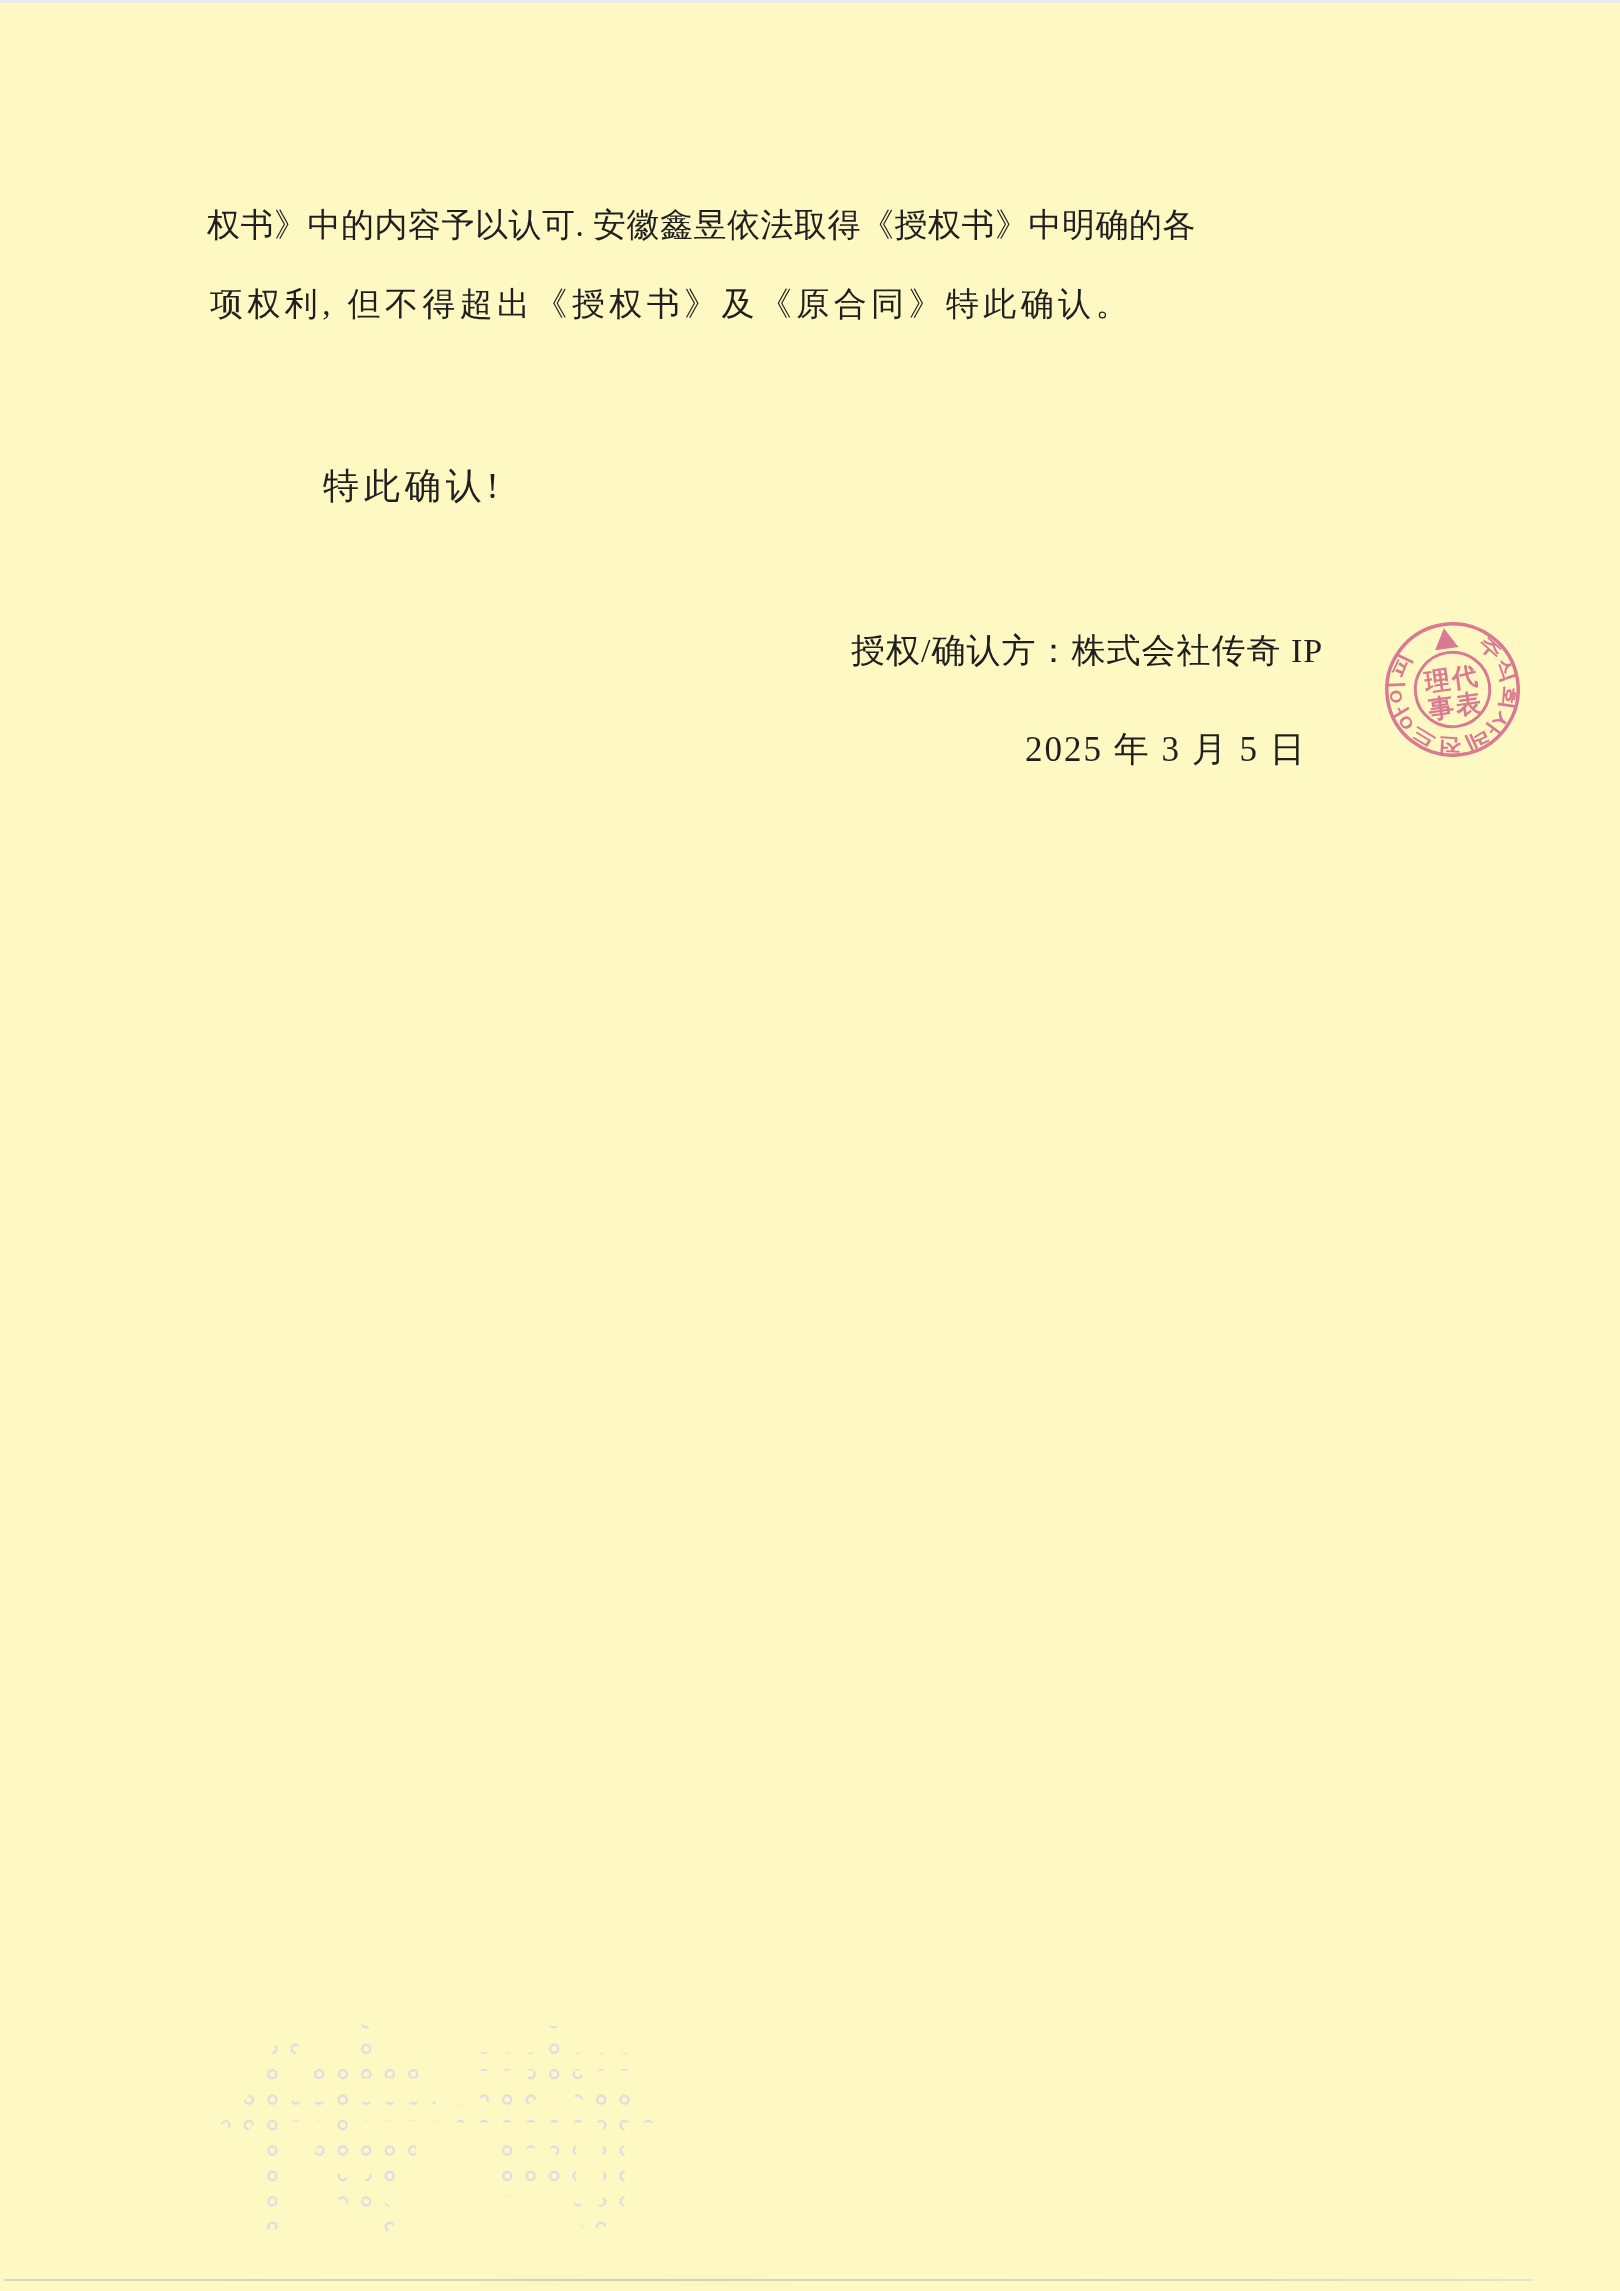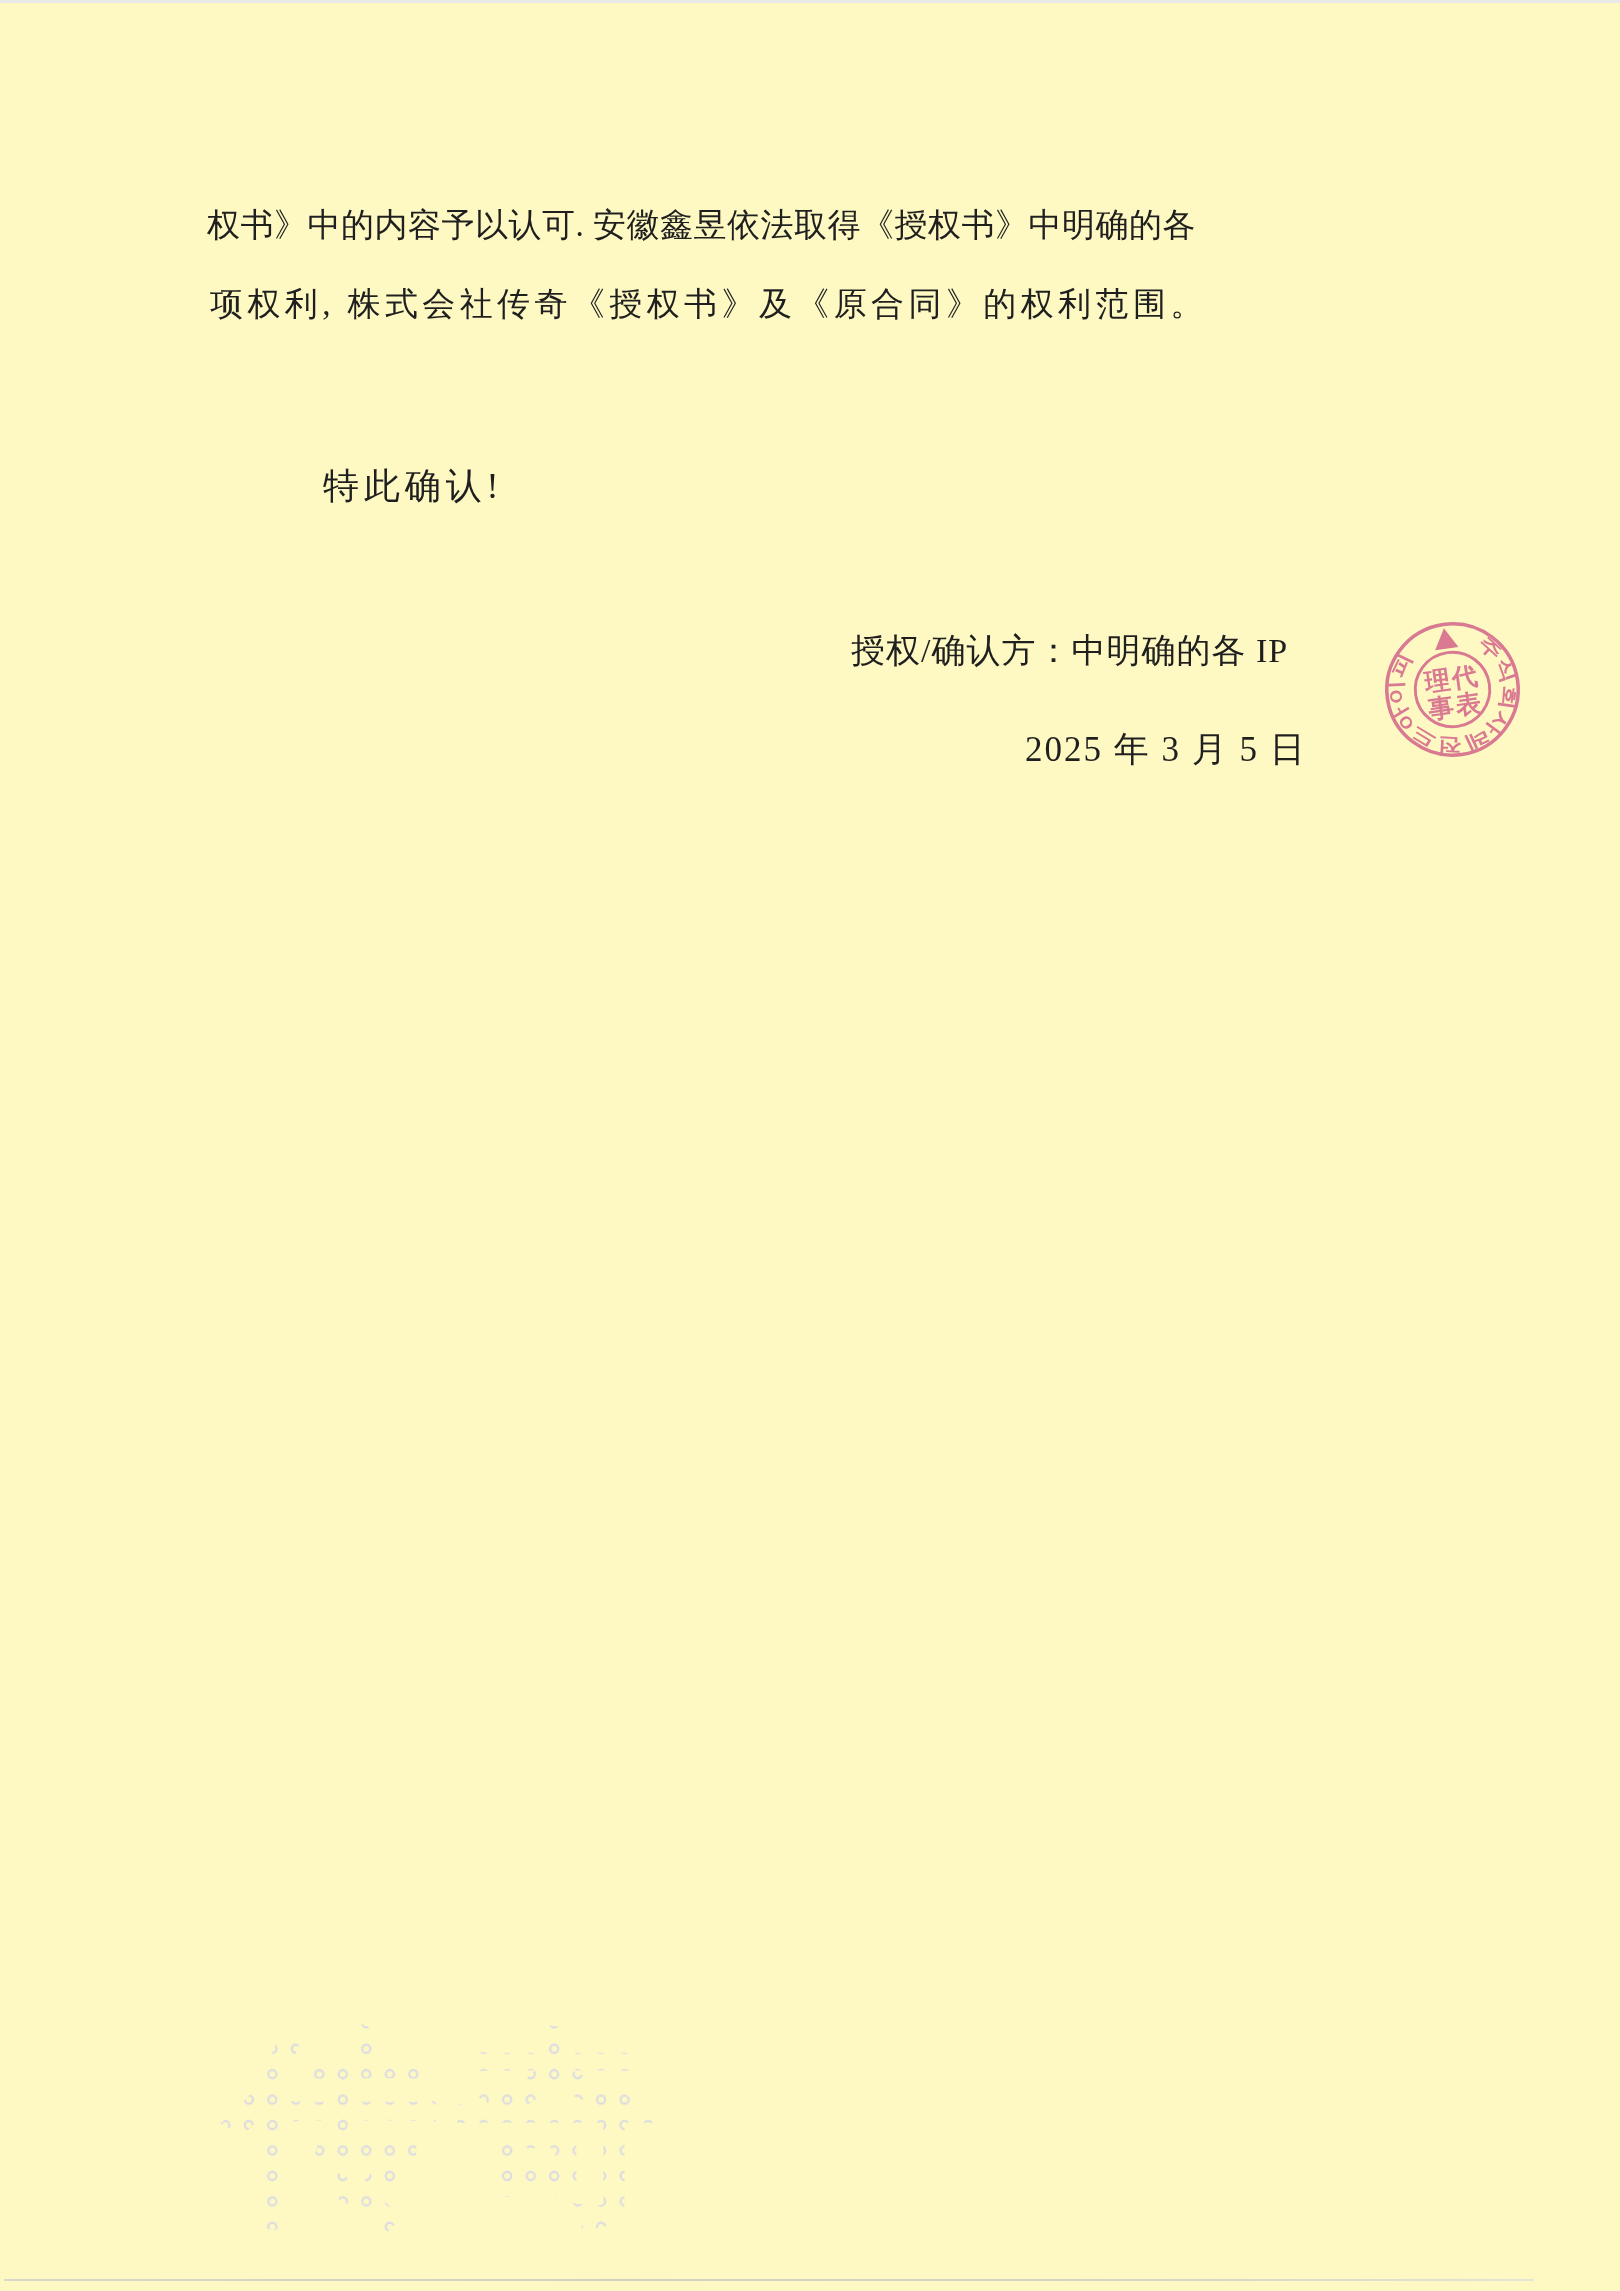--- a/index.html
+++ b/index.html
@@ -46,24 +46,24 @@
     opacity:0.8;
     border-radius:1px;
   }
 </style>
 </head>
 <body>
 
 <div class="page">
 
   <div class="txt body-line1">权书》中的内容予以认可. 安徽鑫昱依法取得《授权书》中明确的各</div>
-  <div class="txt body-line2">项权利, 株式会社传奇《授权书》及《原合同》的权利范围。</div>
+  <div class="txt body-line2">项权利, 但不得超出《授权书》及《原合同》特此确认。</div>
   <div class="txt body-line4">特此确认!</div>
 
-  <div class="txt sig-party">授权/确认方：中明确的各 IP</div>
+  <div class="txt sig-party">授权/确认方：株式会社传奇 IP</div>
   <div class="txt sig-date">2025 年 3 月 5 日</div>
 
   <div class="stamp">
     <svg width="149" height="149" viewBox="0 0 152 152">
       <defs>
         <path id="ringPath" d="M 76,25 a 51,51 0 1,1 -0.01,0" fill="none"></path>
       </defs>
 
       <circle cx="76" cy="76" r="67" fill="none" stroke="#d4688c" stroke-width="3.6"></circle>
 

